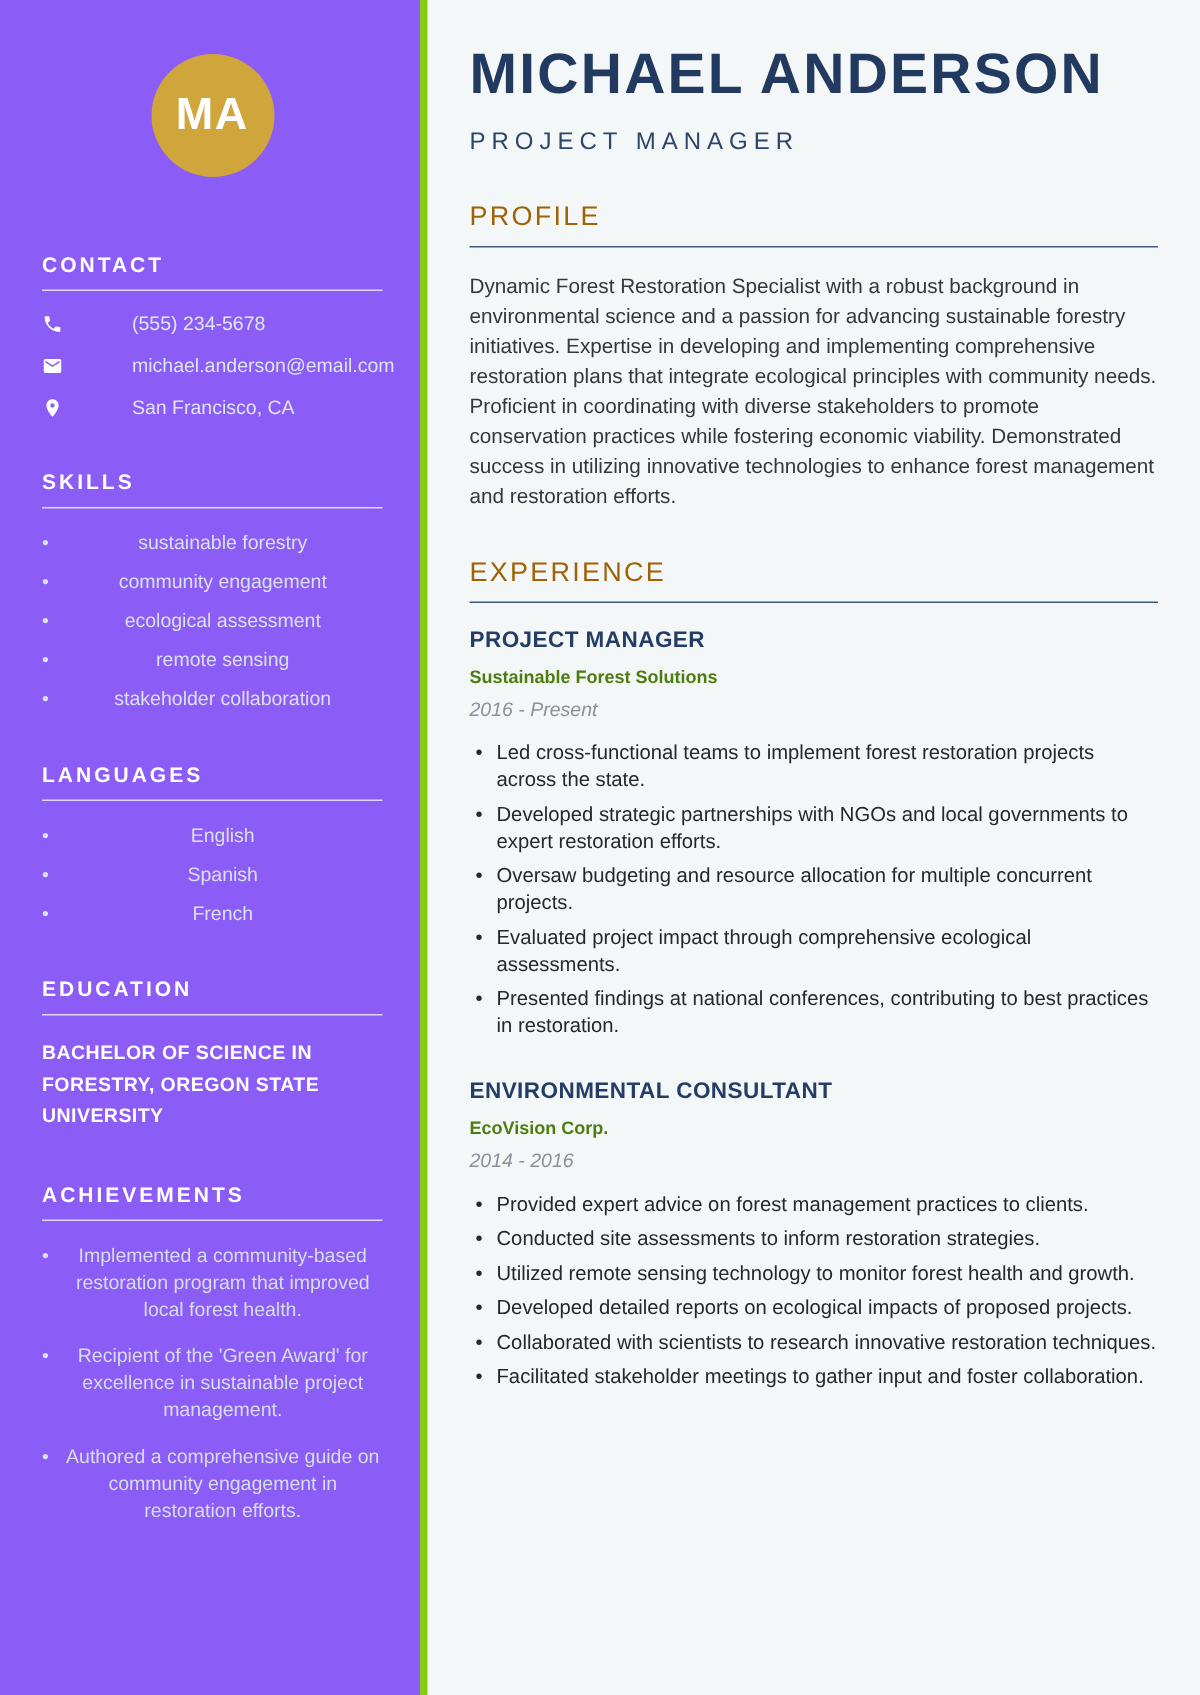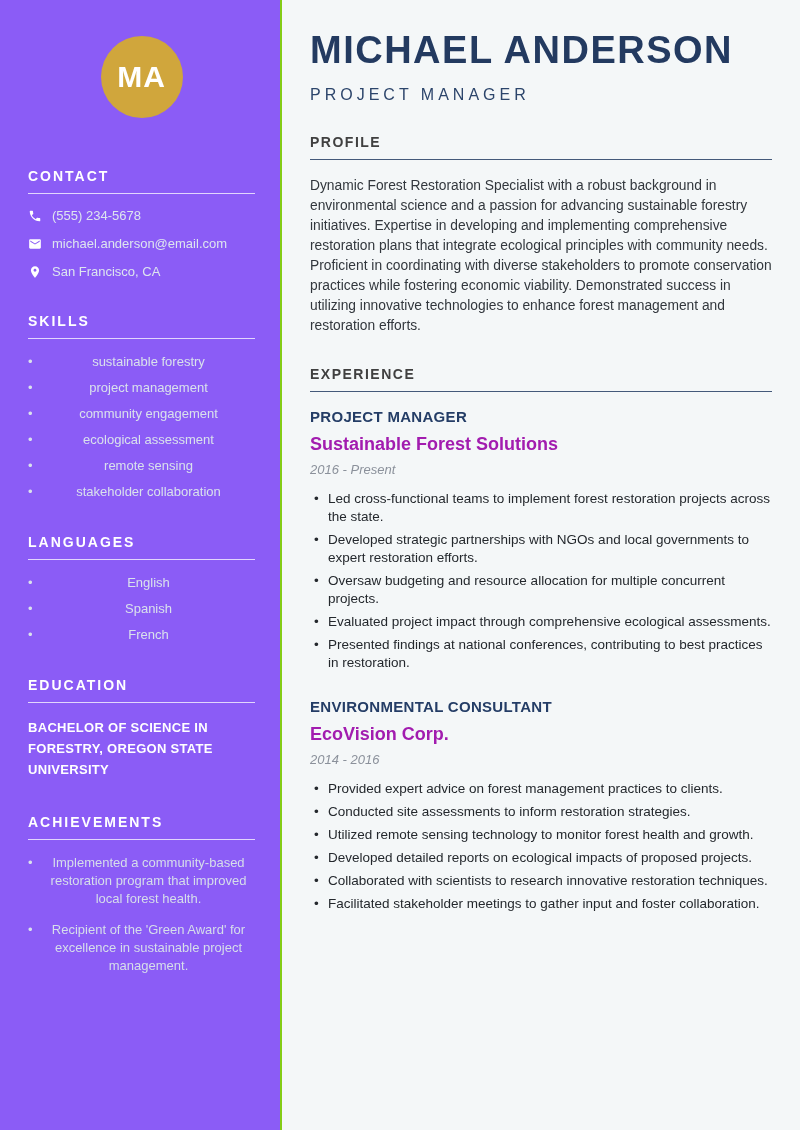--- a/index.html
+++ b/index.html
@@ -22,57 +22,57 @@
   }
   .avatar span {
     color: #ffffff; font-size: 30px; font-weight: bold; letter-spacing: 1px;
   }
   .sb-section { margin-bottom: 34px; }
   .sb-h {
     color: #ffffff; font-size: 14px; font-weight: bold;
     letter-spacing: 2px; margin-bottom: 9px;
   }
   .sb-hr { height: 1px; background: rgba(255,255,255,0.75); border: 0; margin-bottom: 14px; }
-  .c-row { display: flex; align-items: flex-end; margin-bottom: 13px; }
+  .c-row { display: flex; align-items: flex-end; margin-bottom: 13px; gap: 36px; }
   .c-row svg { flex: 0 0 14px; width: 14px; height: 14px; margin-right: 10px; fill: #ffffff; }
   .c-row span { font-size: 13px; color: #dde5ef; }
   .sb-list { list-style: none; }
   .sb-list li {
     font-size: 13px; color: #d9e1ec; padding-left: 14px;
     position: relative; margin-bottom: 9px; line-height: 17px; text-align: center;
   }
   .sb-list li::before { content: "•"; position: absolute; left: 0; color: #d9e1ec; }
   .degree {
     font-size: 13px; font-weight: bold; color: #ffffff;
     text-transform: uppercase; line-height: 21px; letter-spacing: 0.3px;
   }
   .ach-list li { line-height: 18px; margin-bottom: 13px; color: #d6deea; }
 
   
   .main {
-    flex: 1; background: #f4f7f8; border-left: 2px solid #84cc16;
+    flex: 1; background: #f4f7f8; border-left: 5px solid #84cc16;
     padding: 30px 28px 30px 28px;
   }
   .name {
     color: #233a60; font-size: 38px; font-weight: bold;
     letter-spacing: 1.5px; line-height: 1.1;
   }
   .subtitle {
     color: #2c456b; font-size: 16px; letter-spacing: 4px;
     margin-top: 14px; font-weight: 500;
   }
   .m-section { margin-top: 30px; }
   .m-h {
-    color: #404040; font-size: 14px; font-weight: bold; letter-spacing: 1.5px;
+    color: #a16207; font-size: 18px; font-weight: normal; letter-spacing: 1.5px;
   }
   .m-hr { height: 1px; background: #44597a; border: 0; margin-top: 9px; margin-bottom: 16px; }
   .profile-text { font-size: 13.8px; color: #32373d; line-height: 20px; }
   .job { margin-top: 16px; margin-bottom: 26px; }
   .job-title { color: #243d66; font-size: 15px; font-weight: bold; letter-spacing: 0.3px; }
-  .job-company { color: #a21caf; font-size: 18px; font-weight: bold; margin-top: 9px; }
+  .job-company { color: #4d7c0f; font-size: 12px; font-weight: bold; margin-top: 9px; }
   .job-dates { color: #8b919b; font-size: 13px; font-style: italic; margin-top: 7px; }
   .job-bullets { margin-top: 13px; list-style: none; }
   .job-bullets li {
     font-size: 13.5px; color: #24282d; line-height: 18px;
     margin-bottom: 5px; padding-left: 18px; position: relative;
   }
   .job-bullets li::before { content: "•"; position: absolute; left: 4px; color: #24282d; }
 </style>
 </head>
 <body>
@@ -106,21 +106,20 @@
           </svg>
         <span>San Francisco, CA</span>
       </div>
     </section>
 
     <section class="sb-section">
       <h2 class="sb-h">SKILLS</h2>
       <div class="sb-hr"></div>
       <ul class="sb-list">
           <li>sustainable forestry</li>
-          <li>project management</li>
           <li>community engagement</li>
           <li>ecological assessment</li>
           <li>remote sensing</li>
           <li>stakeholder collaboration</li>
         </ul>
     </section>
 
     <section class="sb-section">
       <h2 class="sb-h">LANGUAGES</h2>
       <div class="sb-hr"></div>
@@ -136,20 +135,21 @@
       <div class="sb-hr"></div>
       <p class="degree">BACHELOR OF SCIENCE IN FORESTRY, OREGON STATE UNIVERSITY</p>
     </section>
 
     <section class="sb-section">
       <h2 class="sb-h">ACHIEVEMENTS</h2>
       <div class="sb-hr"></div>
       <ul class="sb-list ach-list">
           <li>Implemented a community-based restoration program that improved local forest health.</li>
           <li>Recipient of the 'Green Award' for excellence in sustainable project management.</li>
+          <li>Authored a comprehensive guide on community engagement in restoration efforts.</li>
         </ul>
     </section>
 
   </aside>
 
   <main class="main">
 
     <h1 class="name">MICHAEL ANDERSON</h1>
     <div class="subtitle">PROJECT MANAGER</div>
 

